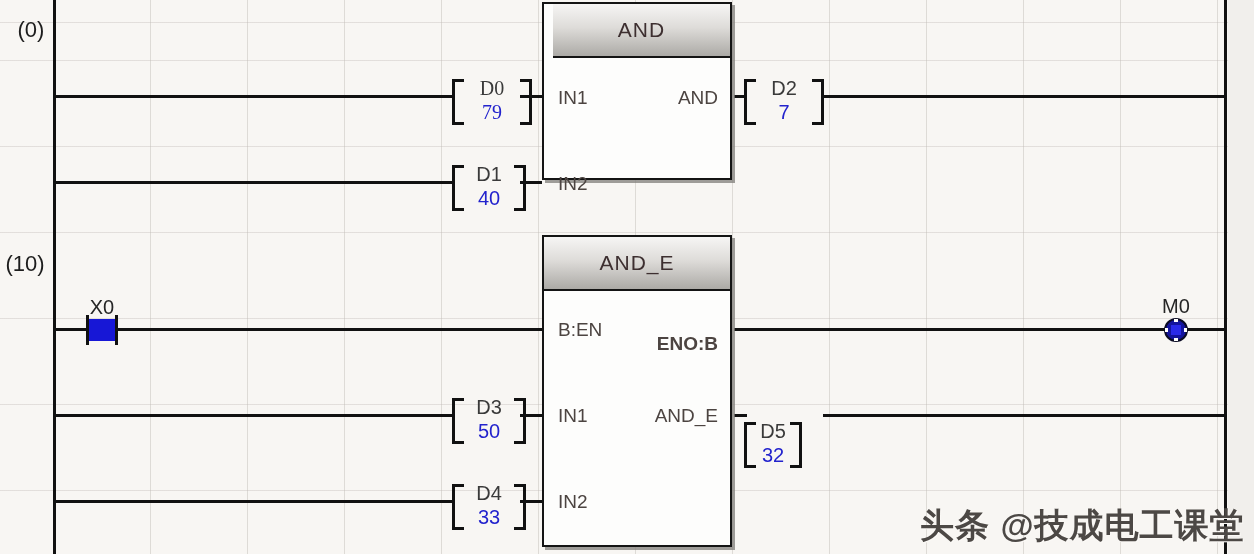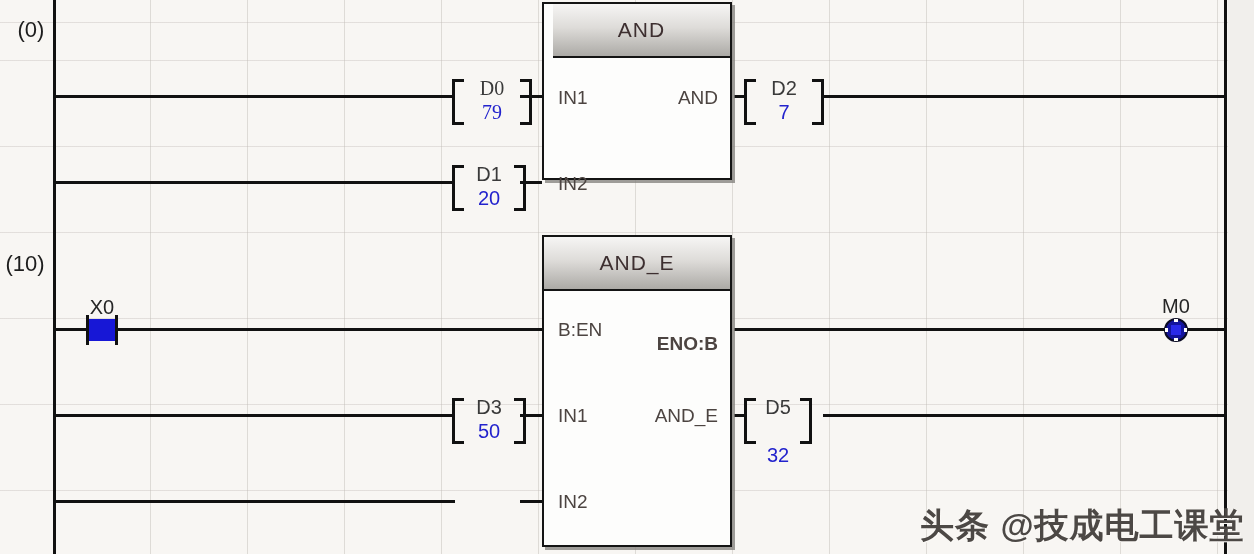--- a/index.html
+++ b/index.html
@@ -98,21 +98,21 @@
   <div class="operand" style="left:452px; top:77px; width:80px;font-family:Liberation Serif, serif;">
     <span class="bracket bl"></span>
     <span class="bracket br"></span>
     <div class="dev">D0</div>
     <div class="val value-blue" style="color: rgb(35, 35, 205);">79</div>
   </div>
   <div class="operand" style="left:452px; top:163px; width:74px;">
     <span class="bracket bl"></span>
     <span class="bracket br"></span>
     <div class="dev">D1</div>
-    <div class="val value-blue" style="color: rgb(35, 35, 205);">20</div>
+    <div class="val value-blue" style="color: rgb(35, 35, 205);">40</div>
   </div>
   <div class="operand" style="left:744px; top:77px; width:80px;">
     <span class="bracket bl"></span>
     <span class="bracket br"></span>
     <div class="dev">D2</div>
     <div class="val value-blue" style="color: rgb(35, 35, 205);">7</div>
   </div>
 
   <div class="step-label" style="left:2px; top:251px;">(10)</div>
 
@@ -140,25 +140,31 @@
     <div class="pin r" style="top:168px;">AND_E</div>
     <div class="pin l" style="top:254px;">IN2</div>
   </div>
 
   <div class="operand" style="left:452px; top:396px; width:74px;">
     <span class="bracket bl"></span>
     <span class="bracket br"></span>
     <div class="dev">D3</div>
     <div class="val value-blue" style="color: rgb(35, 35, 205);">50</div>
   </div>
-  <div class="operand" style="left:744px; top:396px; width:68px;">
+  <div class="operand" style="left:452px; top:482px; width:74px;">
+    <span class="bracket bl"></span>
+    <span class="bracket br"></span>
+    <div class="dev">D4</div>
+    <div class="val value-blue" style="color: rgb(35, 35, 205);">33</div>
+  </div>
+  <div class="operand" style="left:744px; top:420px; width:58px;">
     <span class="bracket bl"></span>
     <span class="bracket br"></span>
     <div class="dev">D5</div>
-    <div class="val value-blue" style="color: rgb(35, 35, 205); margin-top: 24px;">32</div>
+    <div class="val value-blue" style="color: rgb(35, 35, 205);">32</div>
   </div>
 
   <div class="dev-label" style="left:1158px; top:295px; width:36px;">M0</div>
   <div class="coil">
     <span class="core"></span>
     <span class="tick tl"></span>
     <span class="tick tr"></span>
     <span class="tick tt"></span>
     <span class="tick tb"></span>
   </div>

